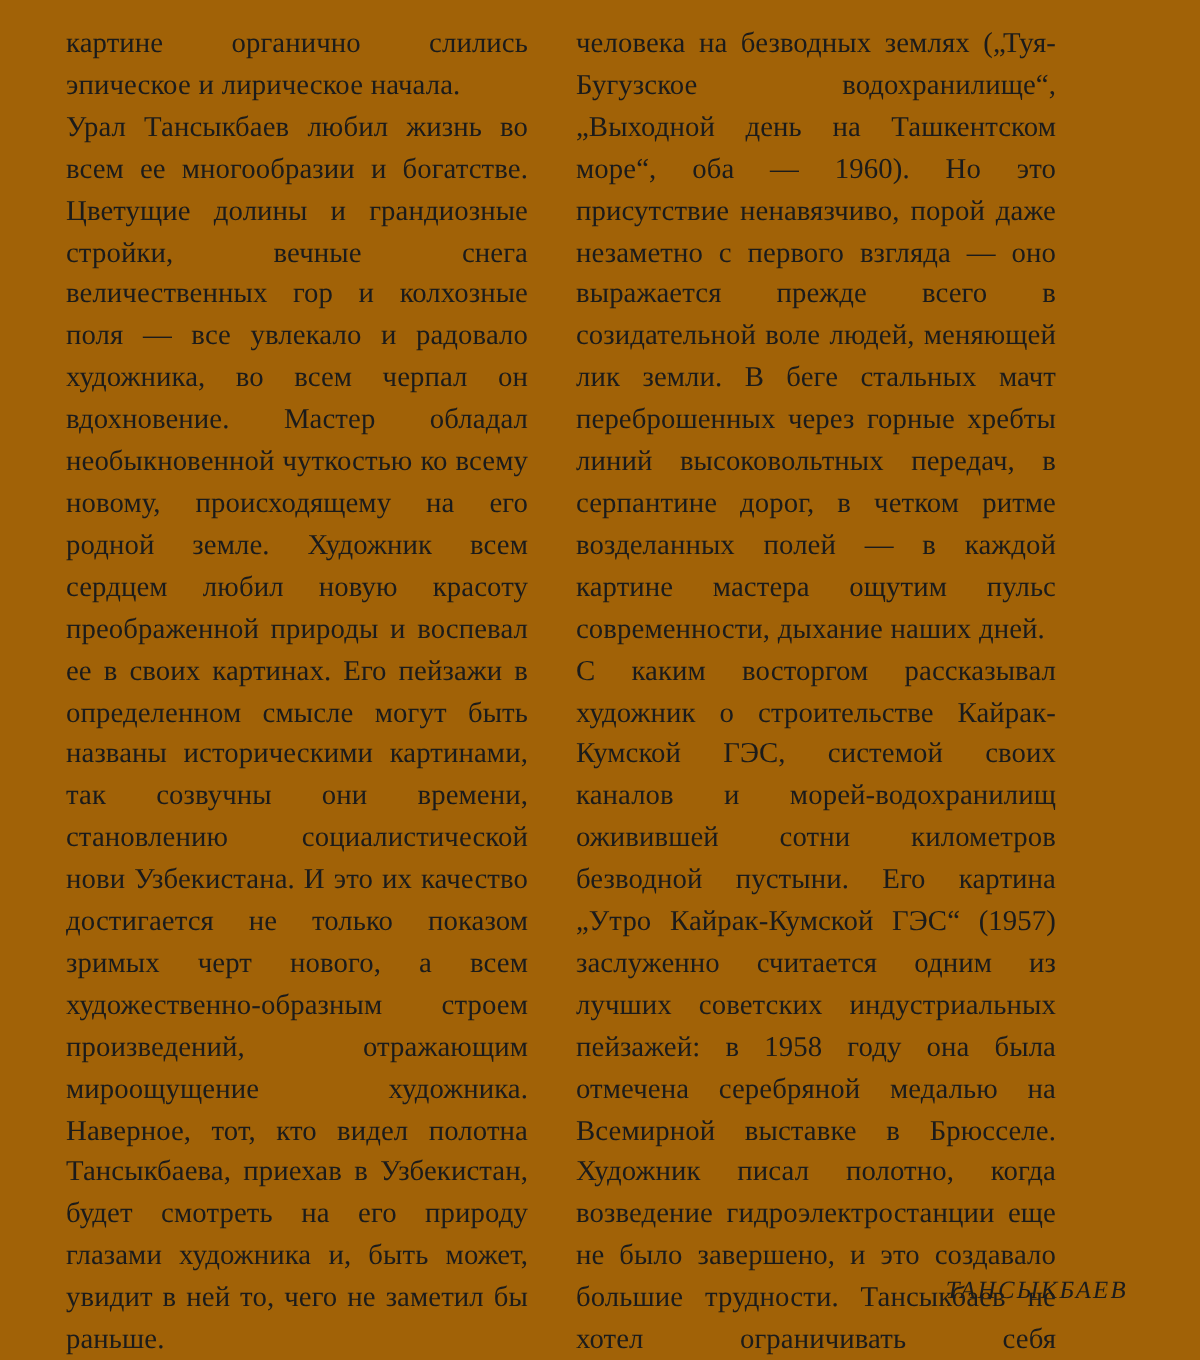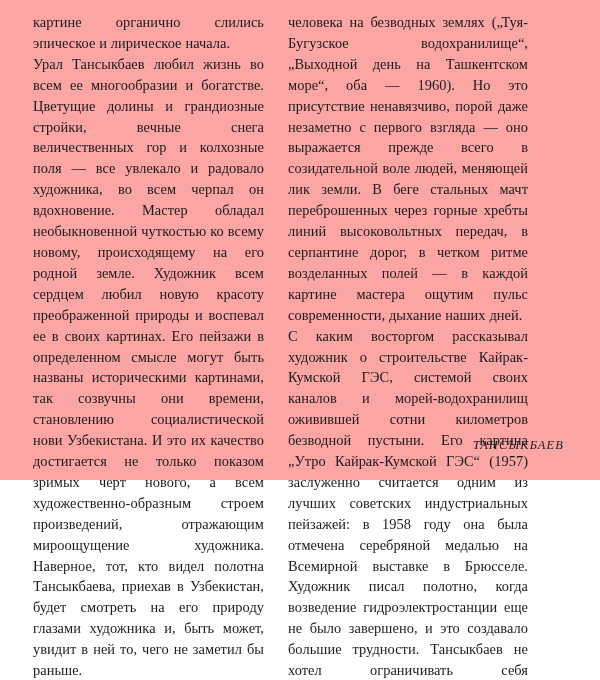--- a/index.html
+++ b/index.html
@@ -14,22 +14,22 @@
     overflow: hidden;
     font-family: "Liberation Serif", "DejaVu Serif", serif;
     color: #1b1b1b;
   }
 
   .page {
     position: absolute;
     left: 0;
     top: 0;
     width: 600px;
-    height: 480px;
-    background: #fca5a5;
+    height: 680px;
+    background: #a16207;
   }
 
   .columns {
     position: absolute;
     left: 33px;
     top: 12px;
     width: 495px;
     height: 610px;
   }
 

